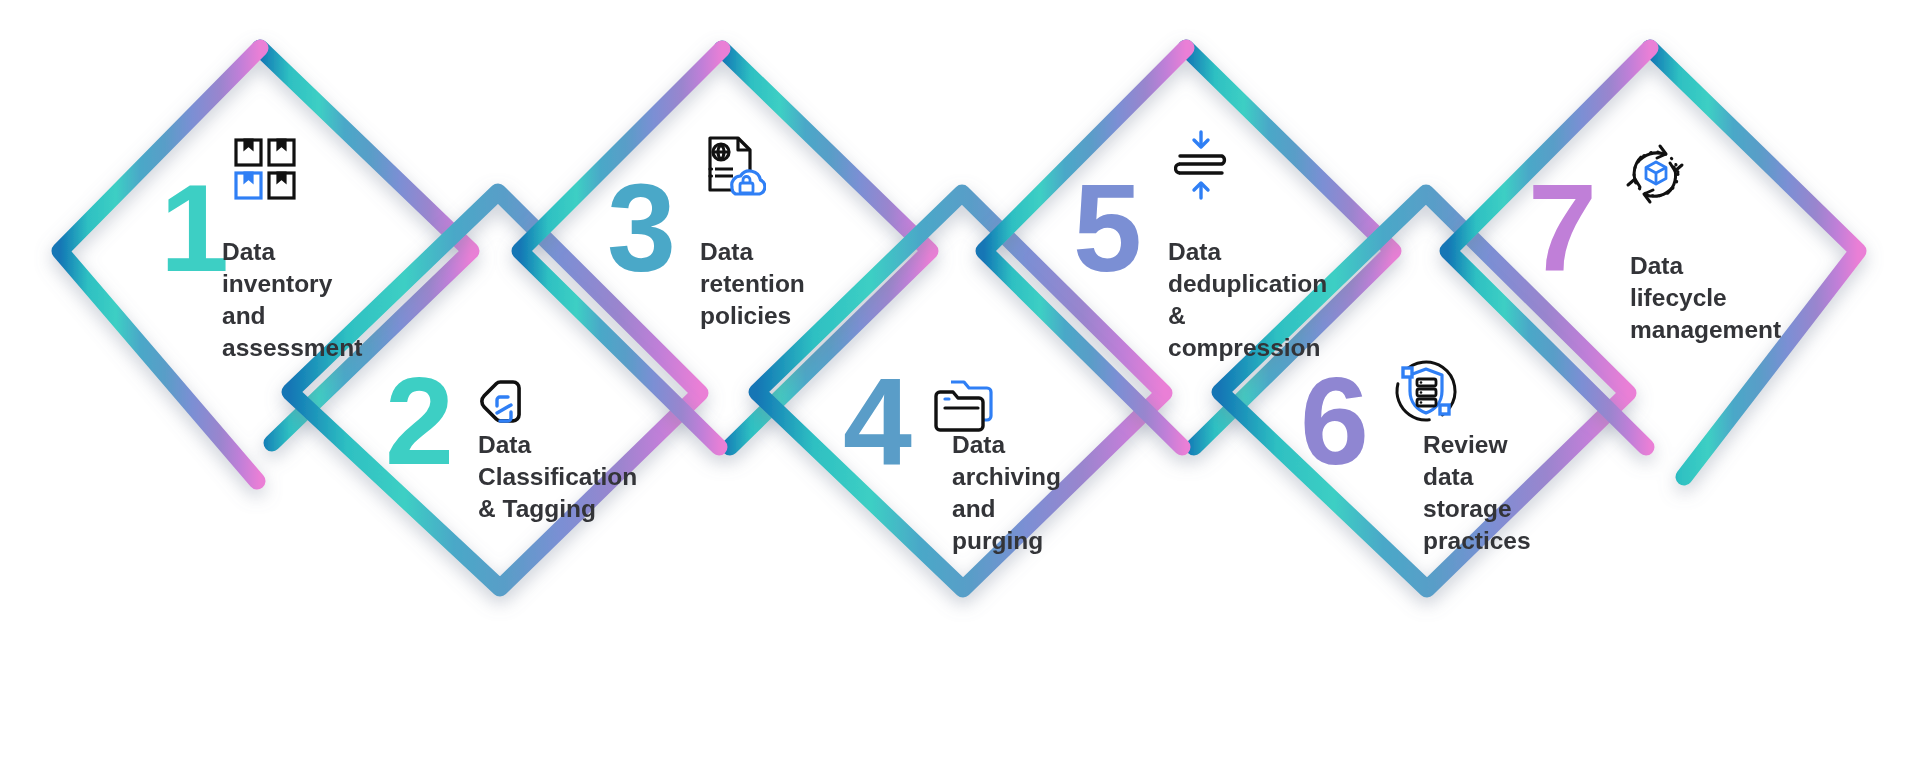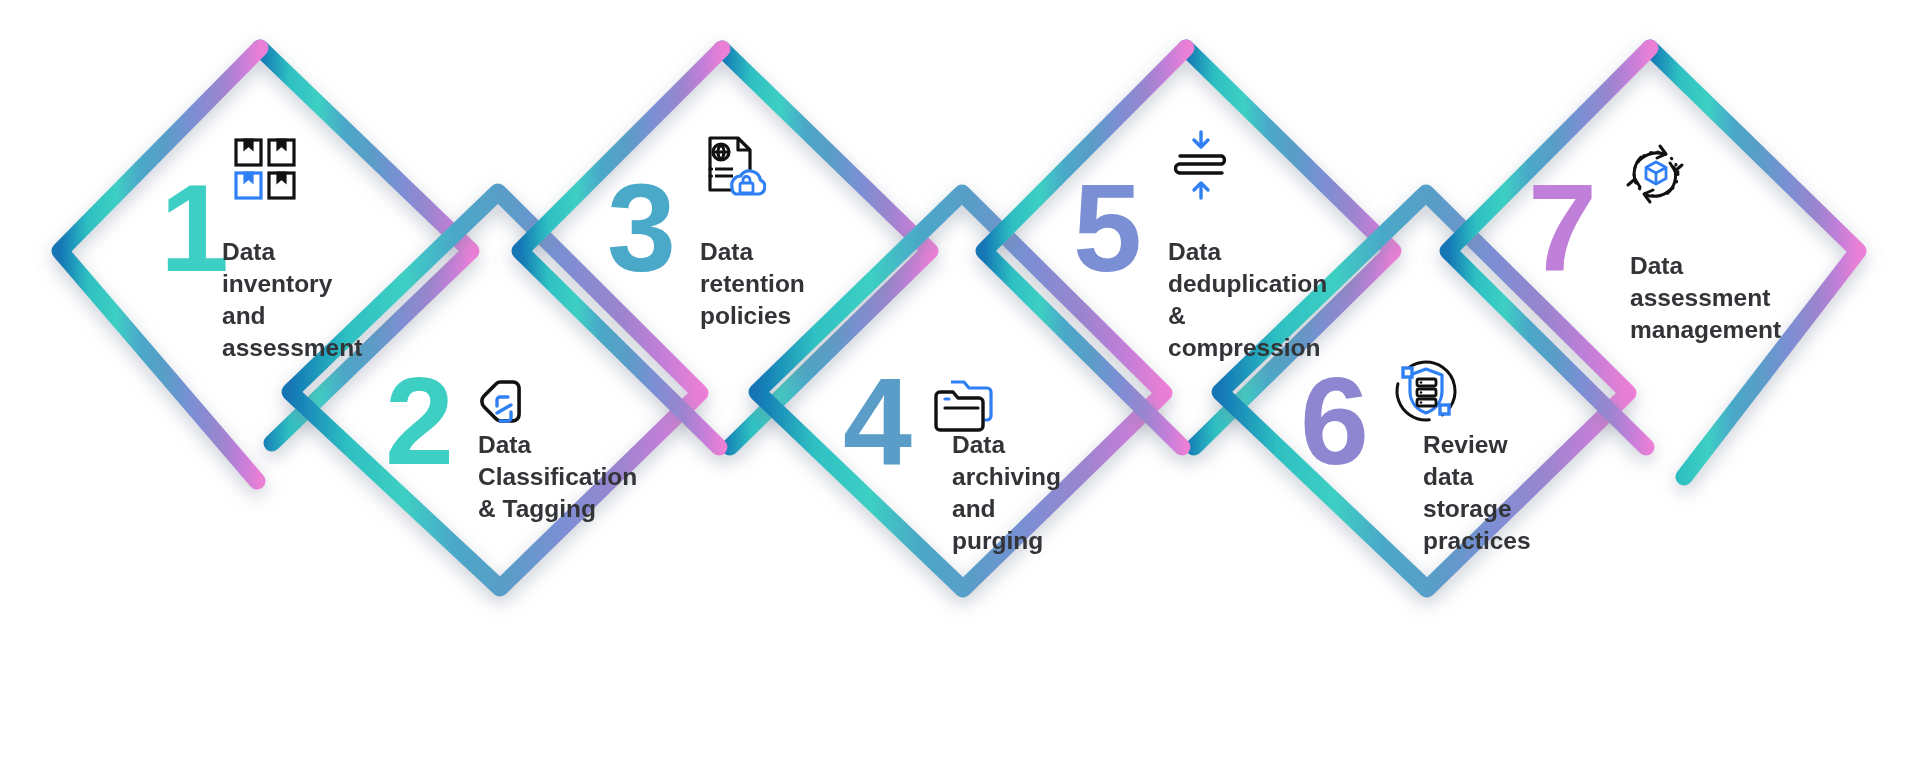--- a/index.html
+++ b/index.html
@@ -240,17 +240,17 @@
         <g fill="none" stroke="#111" stroke-width="3" stroke-linecap="round" stroke-dasharray="0.5 7">
           <circle cx="34" cy="34" r="22"></circle>
         </g>
         <g fill="none" stroke="#2f7ff5" stroke-width="2.8" stroke-linejoin="round">
           <path d="M34 22 l10 5.5 v11 l-10 5.5 l-10 -5.5 v-11 z"></path>
           <path d="M24 27.5 l10 5.5 l10 -5.5 M34 33 v11"></path>
         </g>
       </svg>
     </div>
     <div class="num" style="left:1528px;top:166px;color:#c07fd8;">7</div>
-    <div class="label" style="left:1630px;top:250px;">Data assessment
+    <div class="label" style="left:1630px;top:250px;">Data lifecycle
 management</div>
   </div>
 
 </div>
 
 </body></html>

